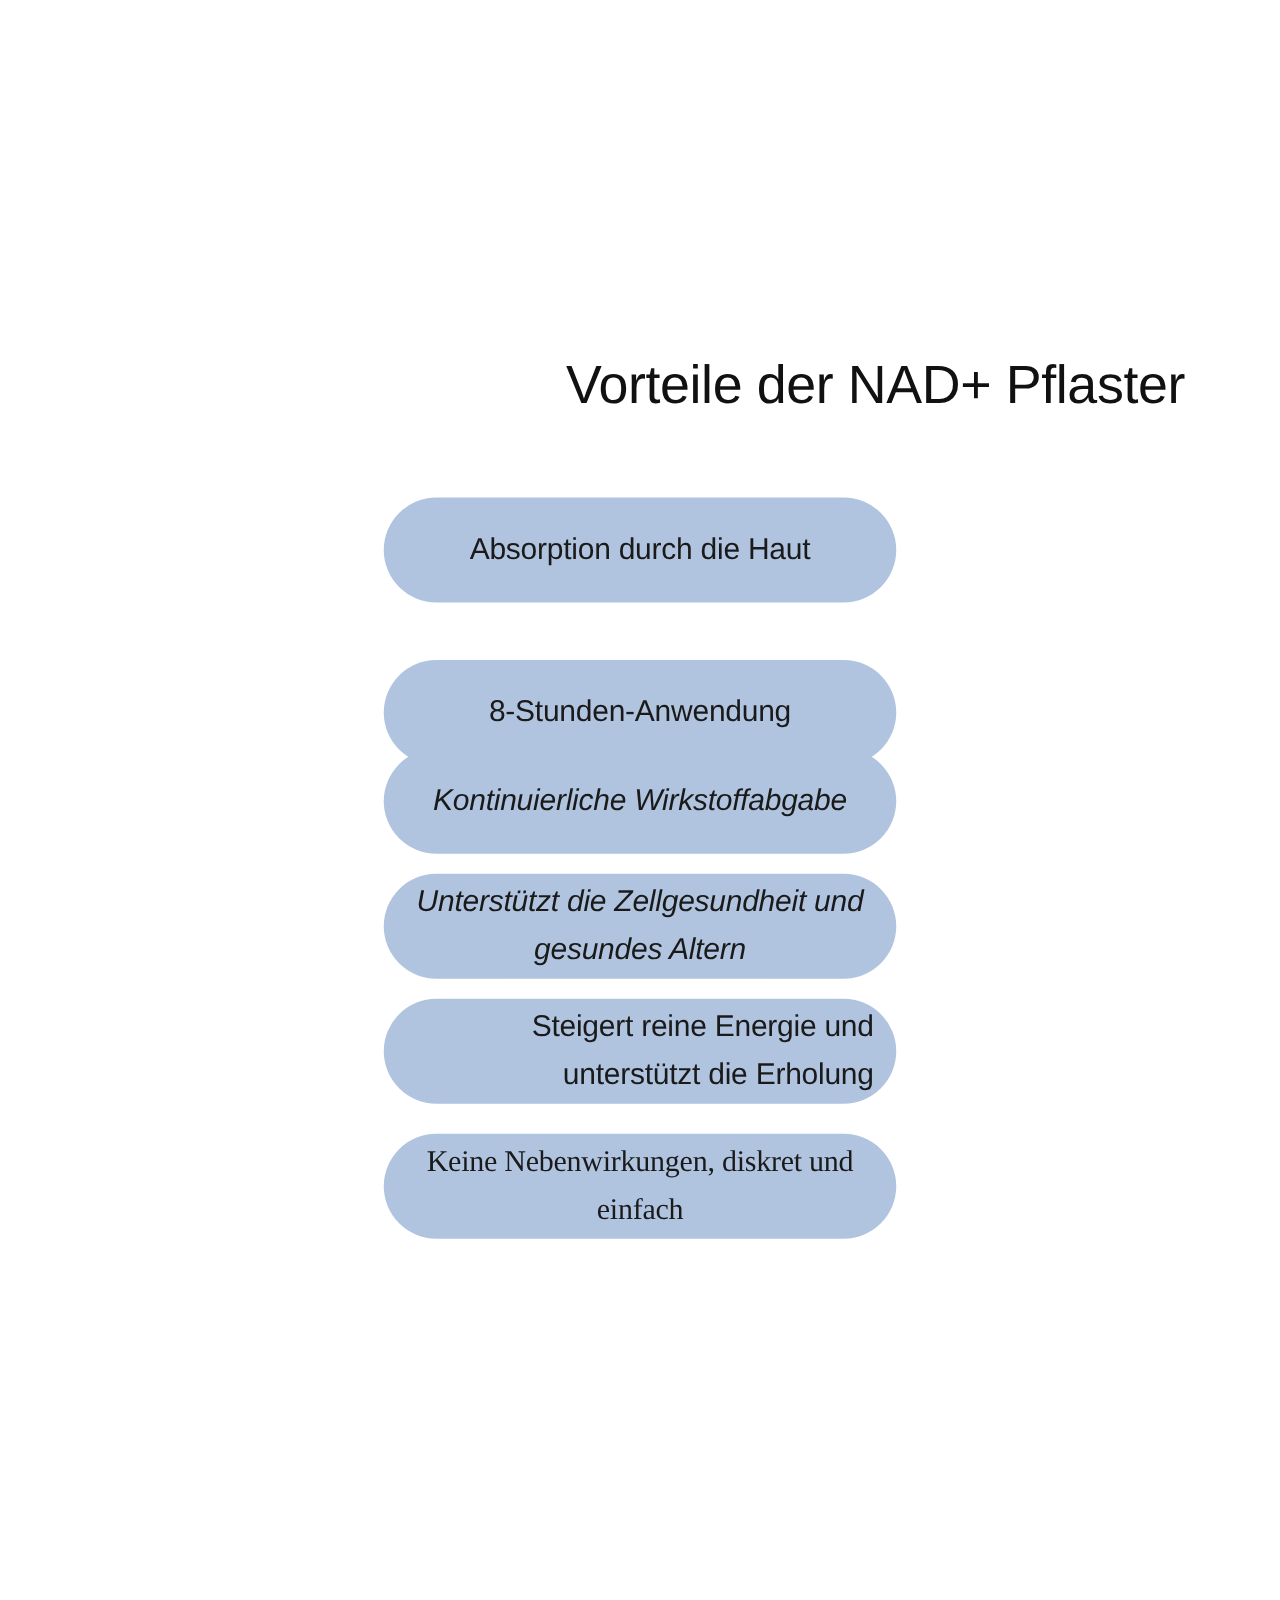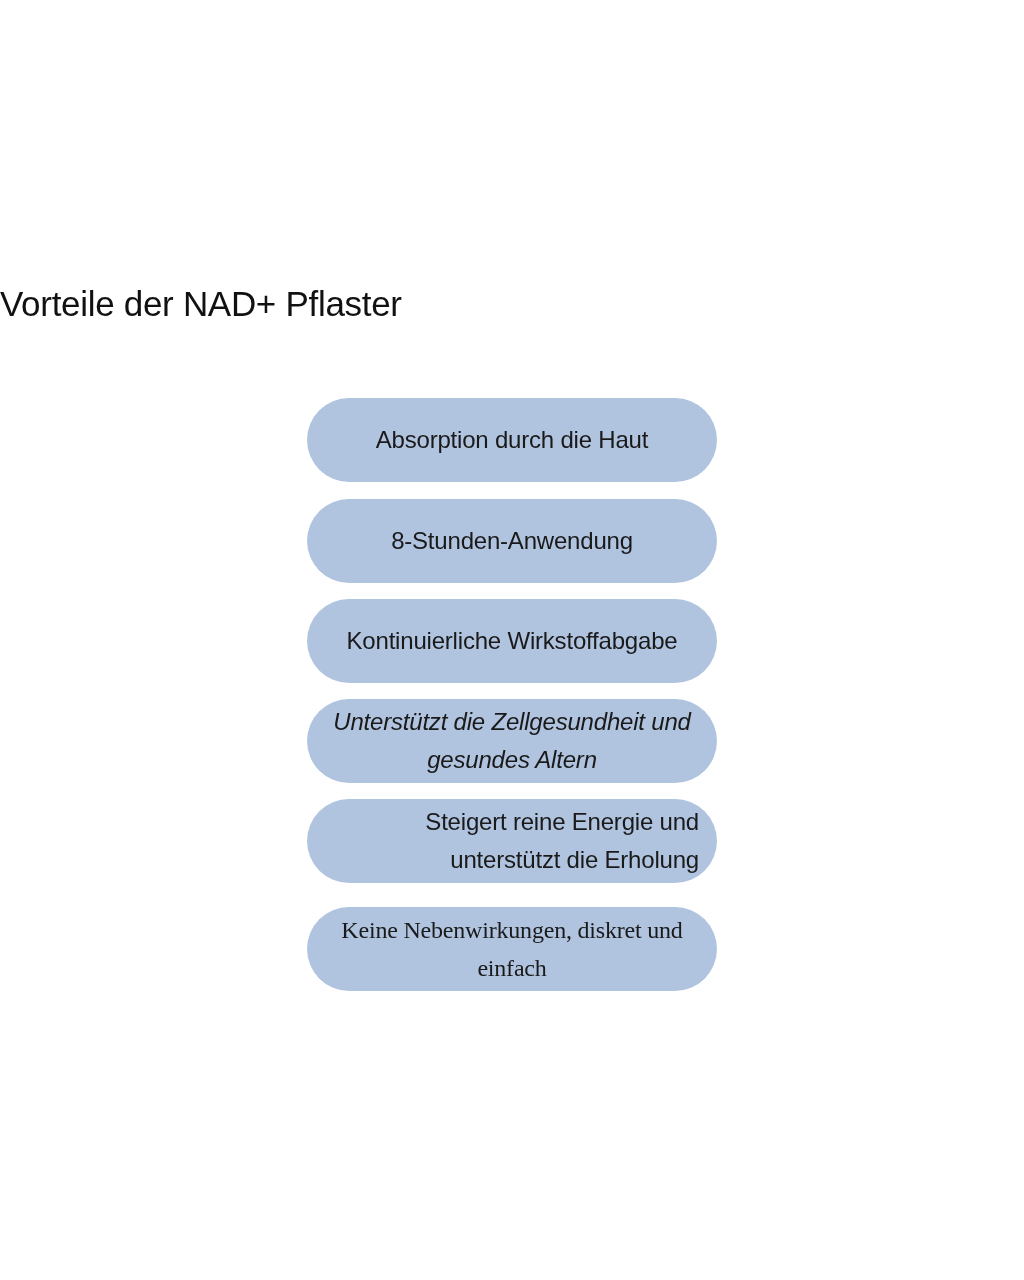--- a/index.html
+++ b/index.html
@@ -8,22 +8,22 @@
       background: #ffffff;
       position: relative;
       font-family: "Liberation Sans", "DejaVu Sans", sans-serif;
       color: #111111;
       overflow: hidden;
     }
     .title {
       position: absolute;
       left: 0; width: 948px;
       top: 284px;
-      text-align: left;
-      font-size: 35px;
+      text-align: right;
+      font-size: 43px;
       letter-spacing: -0.3px;
       color: #111111;
     }
     .pill {
       position: absolute;
       left: 307px;
       width: 410px;
       height: 84px;
       border-radius: 42px;
       background: #b0c4e0;
@@ -41,25 +41,25 @@
   </style>
 </head>
 <body>
 
 <div class="title">Vorteile der NAD+ Pflaster</div>
 
 <div class="pill" style="top:398px;">
   <span>Absorption durch die Haut</span>
 </div>
 
-<div class="pill" style="top:499px;">
+<div class="pill" style="top:528px;">
   <span>8-Stunden-Anwendung</span>
 </div>
 
-<div class="pill" style="top:599px;">
+<div class="pill" style="top:599px;font-style:italic;">
   <span>Kontinuierliche Wirkstoffabgabe</span>
 </div>
 
 <div class="pill" style="top:699px;font-style:italic;">
   <span>Unterstützt die Zellgesundheit und gesundes Altern</span>
 </div>
 
 <div class="pill" style="top:799px;text-align:right;">
   <span>Steigert reine Energie und unterstützt die Erholung</span>
 </div>

